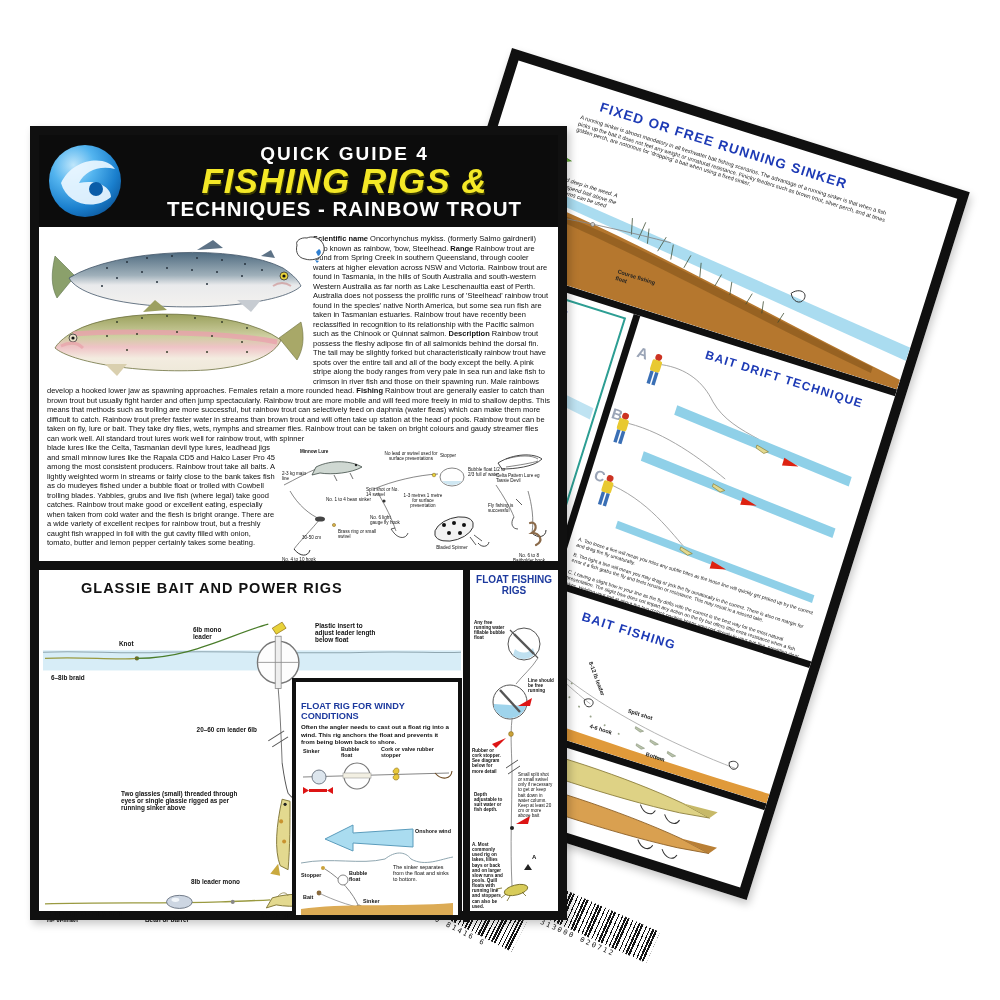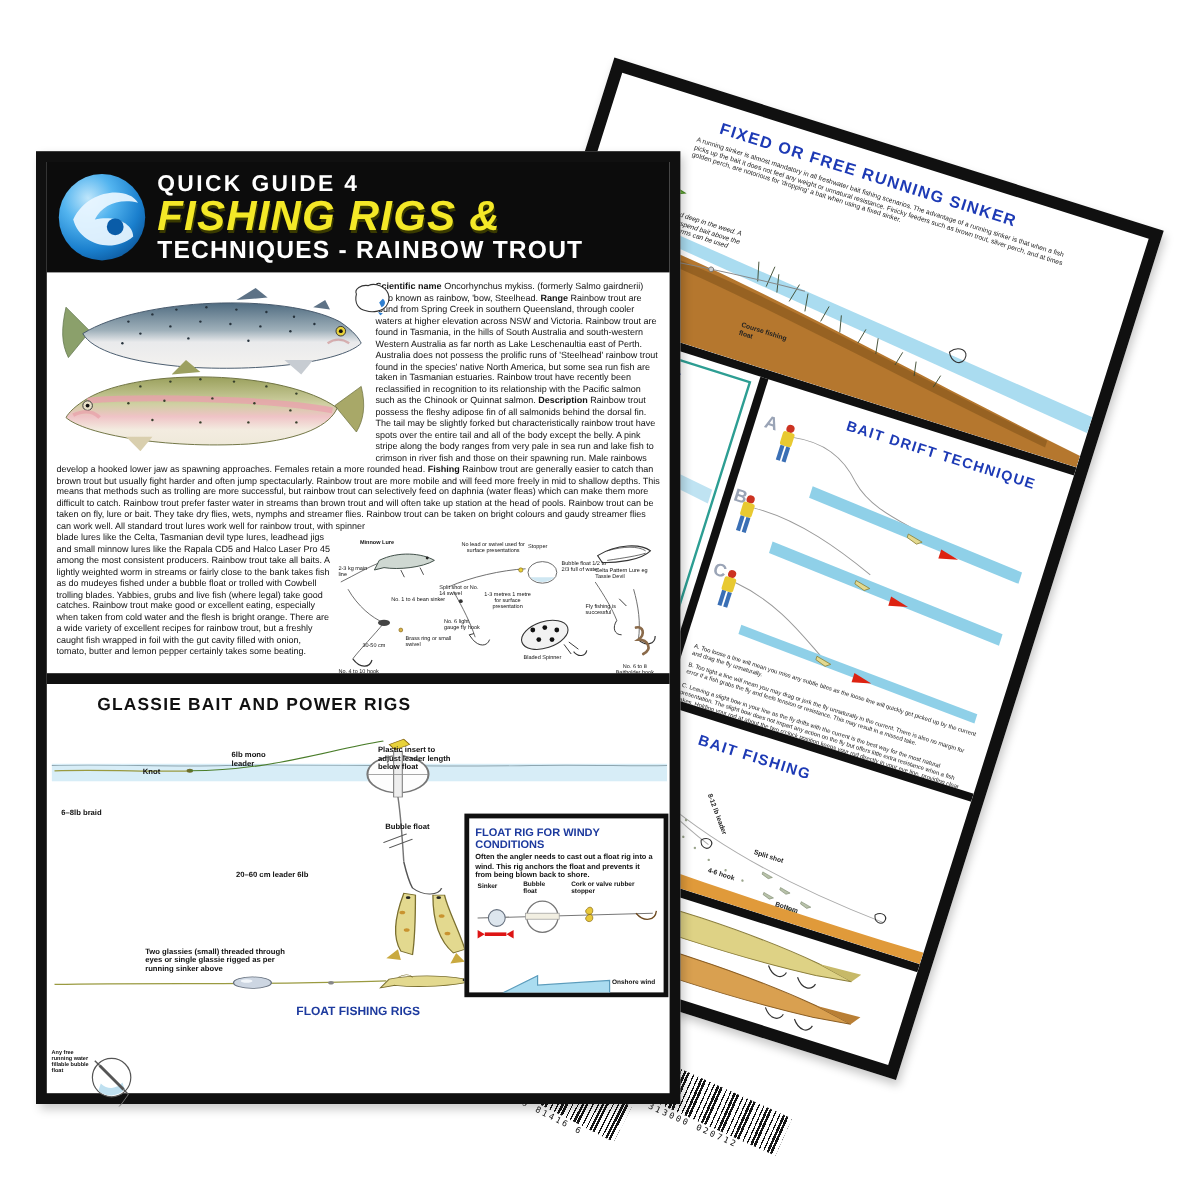--- a/index.html
+++ b/index.html
@@ -7,21 +7,21 @@
          font-family:"Liberation Sans",sans-serif;color:#111;}
   .abs{position:absolute;}
   
   #front-card{position:absolute;left:30px;top:126px;width:537px;height:794px;background:#fff;
     border:9px solid #101010;box-sizing:border-box;z-index:3;box-shadow:3px 4px 8px rgba(0,0,0,.22);}
   #hdr{position:relative;height:92px;background:#0c0c0c;display:flex;align-items:center;overflow:hidden;}
   #hdr-logo{width:92px;height:100%;display:flex;align-items:center;justify-content:center;flex:0 0 auto;}
   .logo-sphere{width:72px;height:72px;border-radius:50%;
     background:radial-gradient(circle at 34% 28%,#bfe6fb 0%,#53b4ef 30%,#1a7fcd 62%,#084a8c 90%);
     position:relative;overflow:hidden;}
-  #hdr-mid{flex:1;line-height:1.02;padding-top:2px;}
+  #hdr-mid{flex:1;text-align:center;line-height:1.02;padding-top:2px;}
   .hdr-kicker{color:#fff;font-weight:bold;font-size:19px;letter-spacing:2px;}
   .hdr-title{color:#f4e827;font-weight:bold;font-style:italic;font-size:35px;letter-spacing:1px;
     text-shadow:1px 2px 0 #3a3a00;}
   .hdr-sub{color:#fff;font-weight:bold;font-size:20.5px;letter-spacing:1px;}
   #hdr-right{flex:0 0 158px;height:100%;position:relative;background:linear-gradient(135deg,#14233a,#0b1422 55%,#1d2c18);
     display:flex;flex-direction:column;align-items:center;justify-content:center;}
   .endorse-script{color:#e9e9e9;font-style:italic;font-size:8.5px;font-family:"DejaVu Serif",serif;}
   .fs-logo{color:#fff;font-weight:bold;font-size:13px;line-height:.9;letter-spacing:1px;text-align:center;
     text-shadow:0 0 3px #000;}
   .fs-logo .dot{display:inline-block;width:11px;height:11px;border-radius:50%;
@@ -37,30 +37,30 @@
   #species{position:relative;height:334px;padding:7px 8px 0 8px;box-sizing:border-box;overflow:hidden;
     font-size:7.5px;line-height:9.5px;}
   #fish-art{float:left;width:258px;height:142px;margin:0 8px 2px 0;}
   #aus-map{position:absolute;left:252px;top:8px;width:36px;height:28px;}
   .blab{font-weight:bold;}
   #lure-wrap{float:right;position:relative;width:268px;height:128px;margin:2px 0 0 6px;}
   .lbl{position:absolute;font-size:4.6px;line-height:1.12;color:#111;}
   .lbl.c{text-align:center;} .lbl.r{text-align:right;}
   
   #mid-div{height:9px;background:#101010;}
-  #bottom-row{display:flex;height:352px;flex-direction:column;}
+  #bottom-row{display:flex;height:352px;}
   #glassie{flex:1;position:relative;padding:6px 4px;box-sizing:border-box;overflow:hidden;}
   .gl-title{font-weight:bold;font-size:14.5px;letter-spacing:1px;margin:4px 0 0 38px;}
   #glassie-fig{position:absolute;left:4px;top:30px;right:2px;bottom:2px;}
   #vdiv{width:7px;background:#101010;}
   #floatrigs{flex:0 0 88px;position:relative;padding:5px 2px;box-sizing:border-box;overflow:hidden;}
   .fr-title{color:#1d3a9e;font-weight:bold;font-size:10px;text-align:center;line-height:1.05;}
   
   #windy{position:absolute;right:1px;top:108px;bottom:3px;width:170px;border:4px solid #101010;
-    background:#fff;padding:8px 5px;box-sizing:border-box;z-index:5;overflow:hidden;}
+    background:#fff;padding:20px 5px;box-sizing:border-box;z-index:5;overflow:hidden;}
   .windy-title{color:#1d3a9e;font-weight:bold;font-size:9.2px;line-height:1.05;}
   .windy-intro{font-size:6.2px;font-weight:bold;line-height:1.18;margin-top:2px;}
   .wlbl{position:absolute;font-size:5.4px;font-weight:bold;line-height:1.1;}
   
   #back-card{position:absolute;left:512px;top:48px;width:480px;height:742px;background:#fff;
     border:10px solid #101010;box-sizing:border-box;transform:rotate(17.5deg);transform-origin:0 0;
     z-index:1;box-shadow:3px 4px 8px rgba(0,0,0,.22);overflow:hidden;}
   .bc-title{color:#1d3ab5;font-weight:bold;letter-spacing:1.2px;}
   .bc-text{font-size:5.6px;line-height:1.2;color:#222;}
   #bc-fixed{position:relative;height:200px;border-bottom:7px solid #101010;overflow:hidden;}

